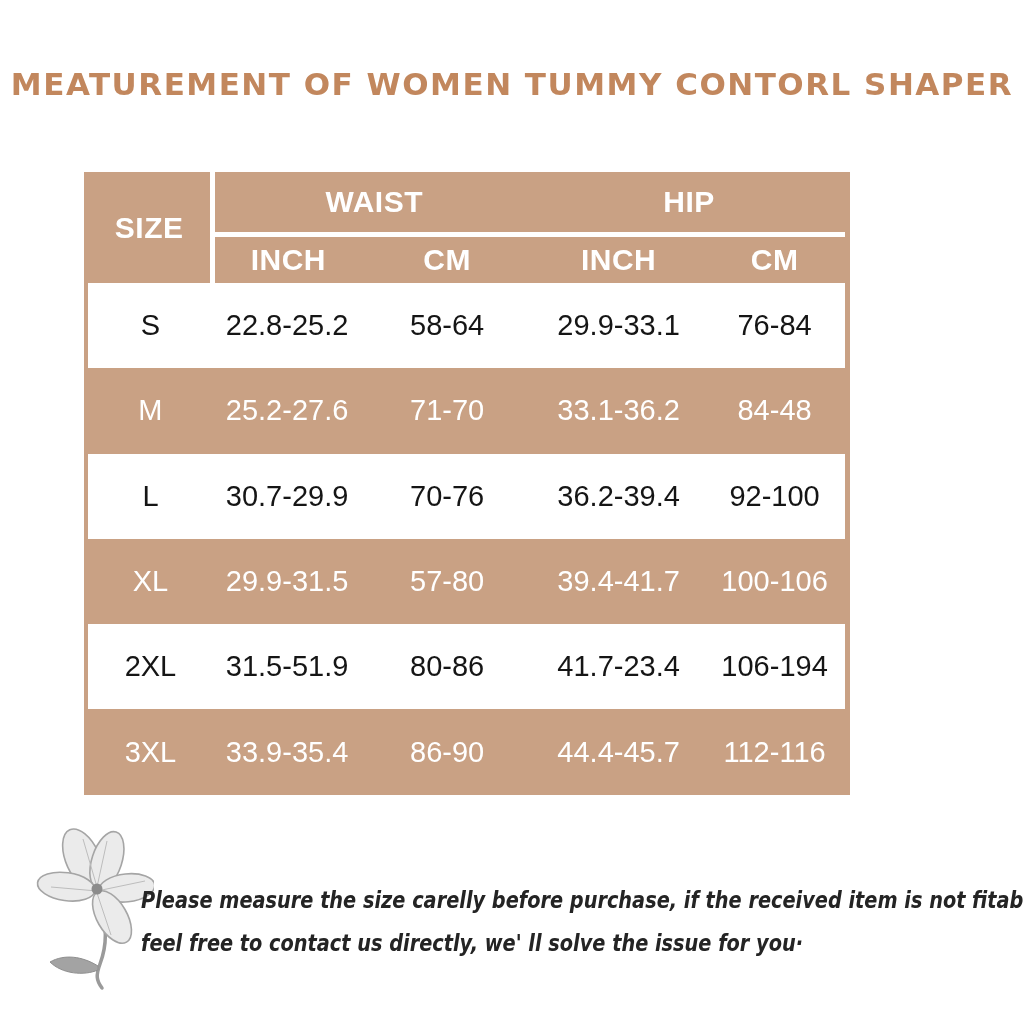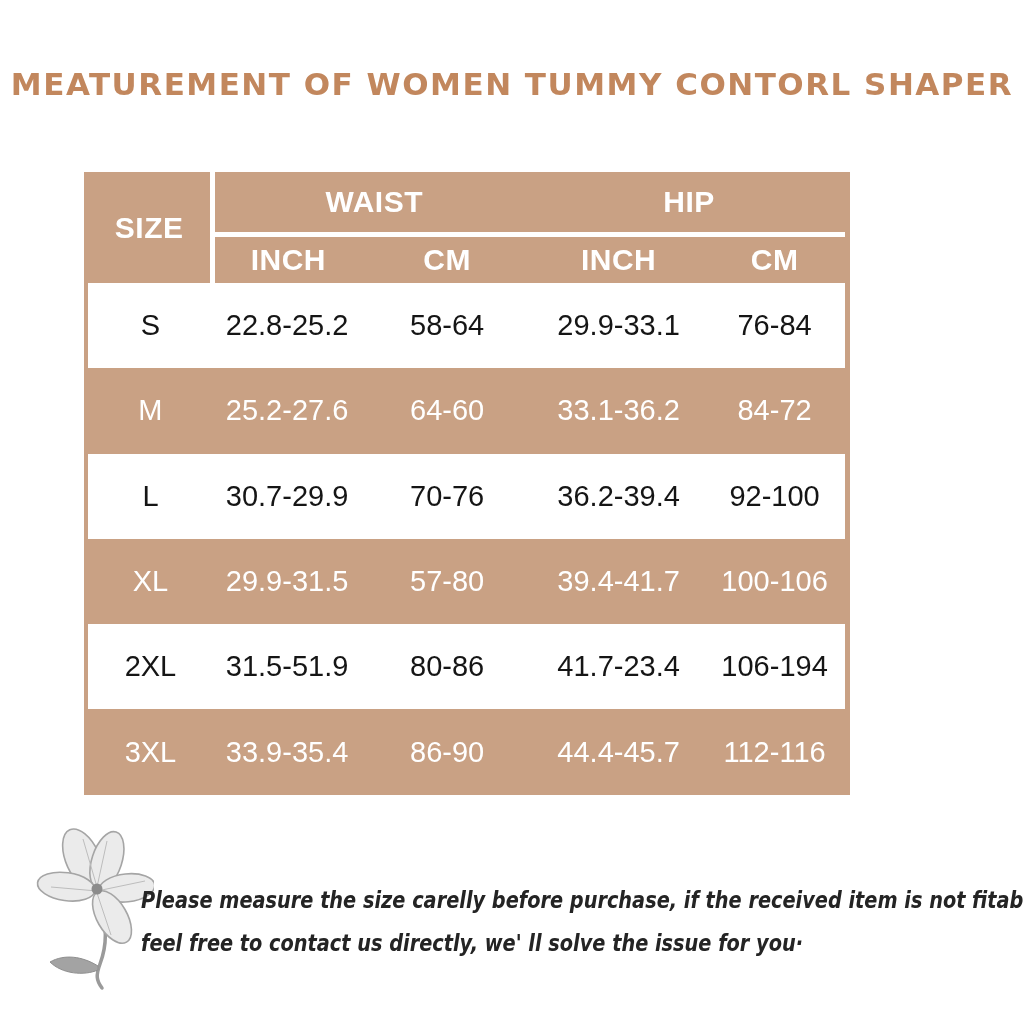--- a/index.html
+++ b/index.html
@@ -111,23 +111,23 @@
         <tr class="row-light">
           <td>S</td>
           <td>22.8-25.2</td>
           <td>58-64</td>
           <td>29.9-33.1</td>
           <td>76-84</td>
         </tr>
         <tr class="row-dark">
           <td>M</td>
           <td>25.2-27.6</td>
-          <td>64-60</td>
+          <td>71-70</td>
           <td>33.1-36.2</td>
-          <td>84-72</td>
+          <td>84-48</td>
         </tr>
         <tr class="row-light">
           <td>L</td>
           <td>30.7-29.9</td>
           <td>70-76</td>
           <td>36.2-39.4</td>
           <td>92-100</td>
         </tr>
         <tr class="row-dark">
           <td>XL</td>

